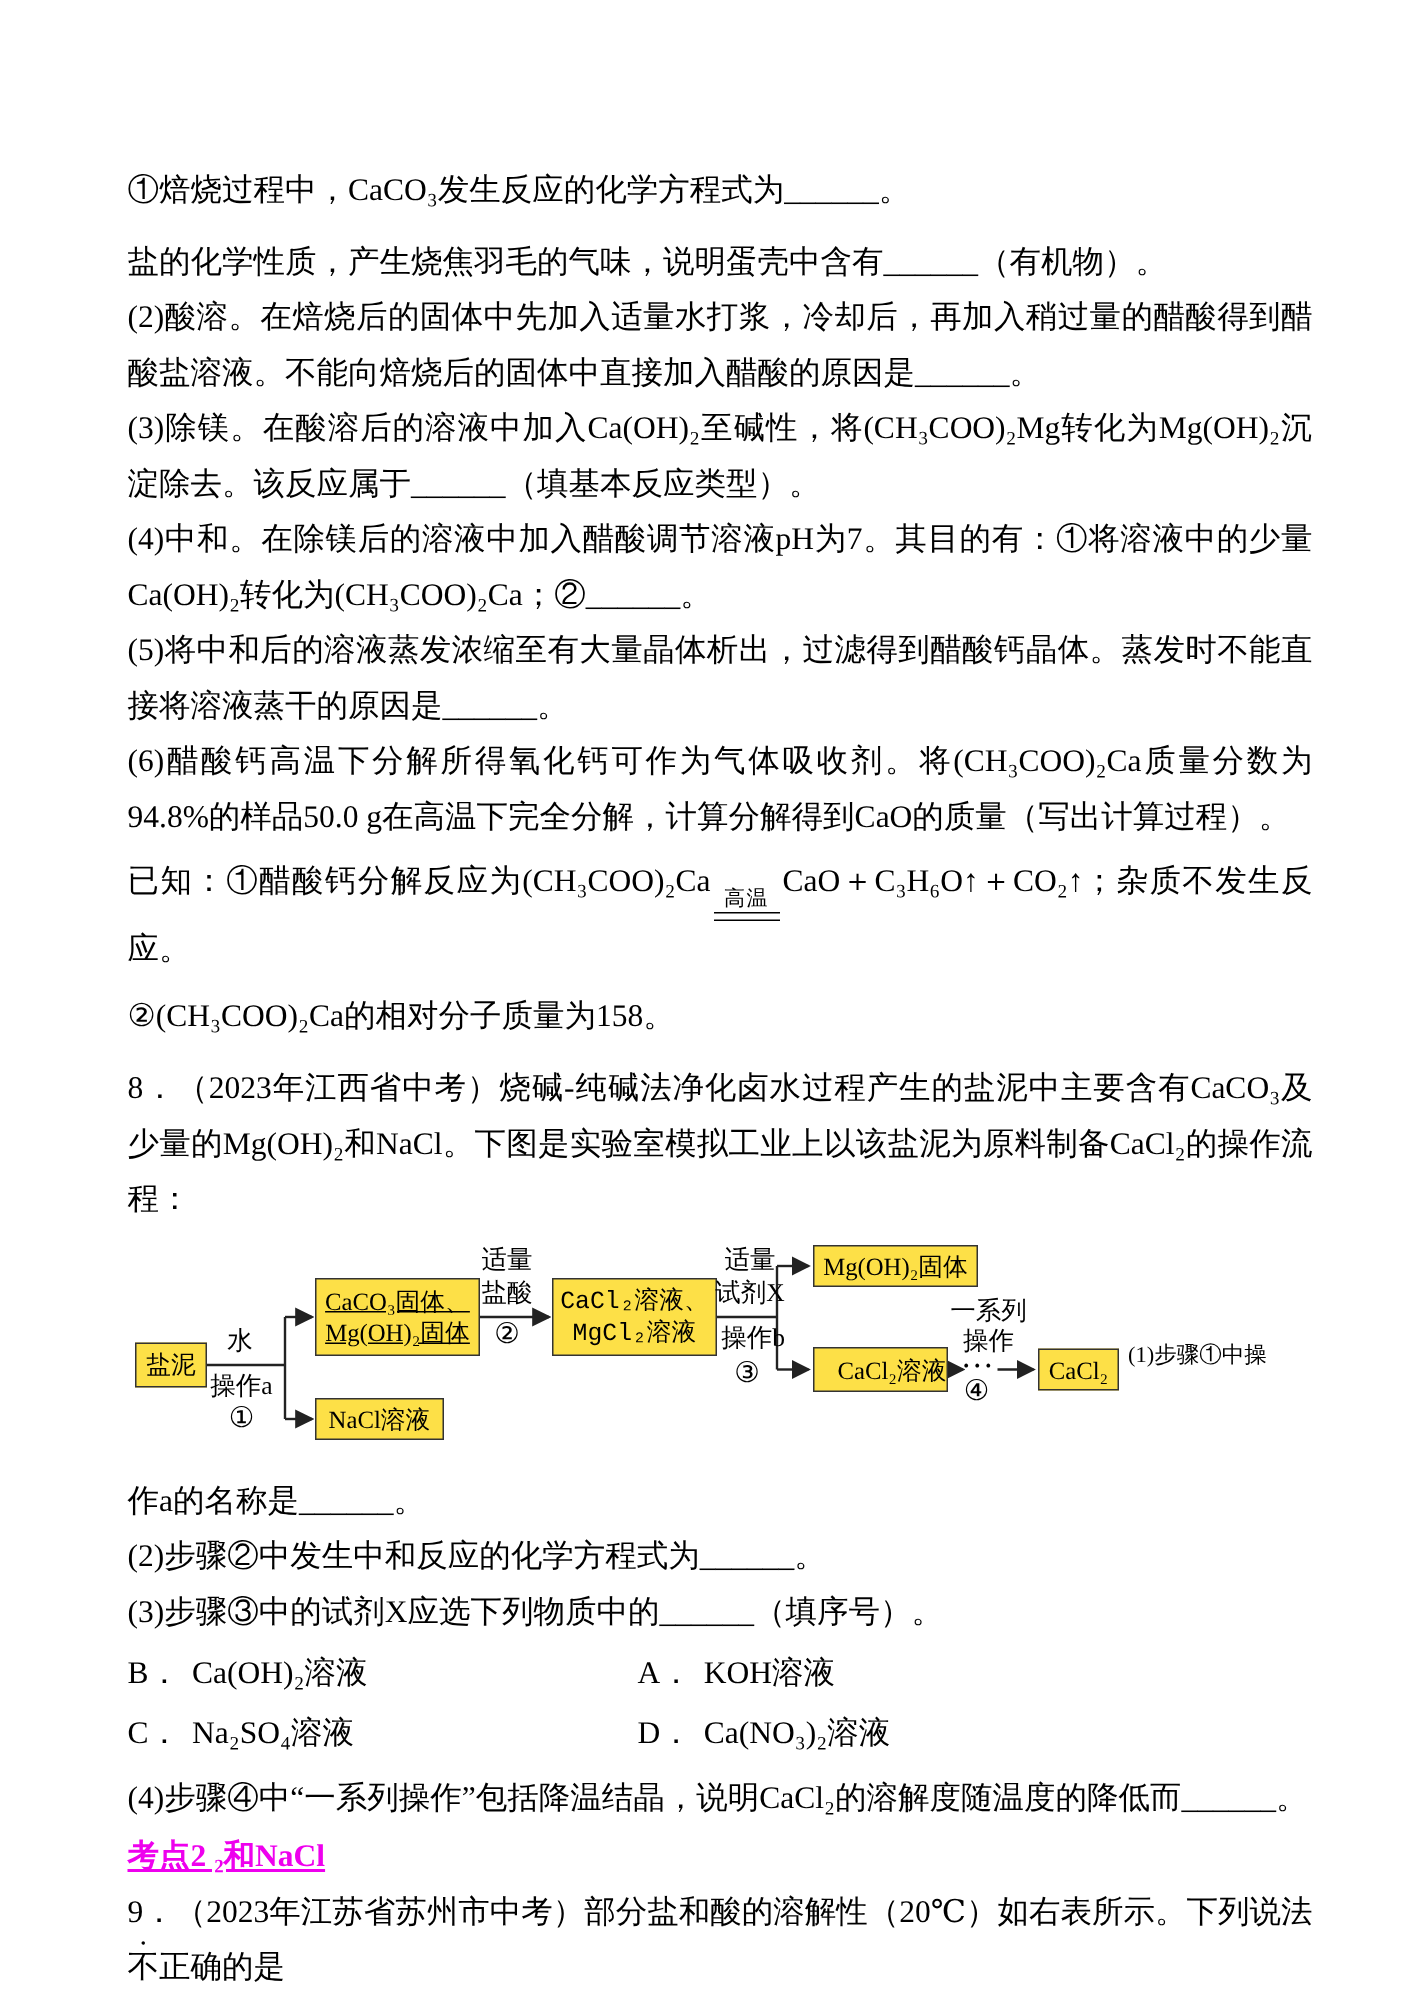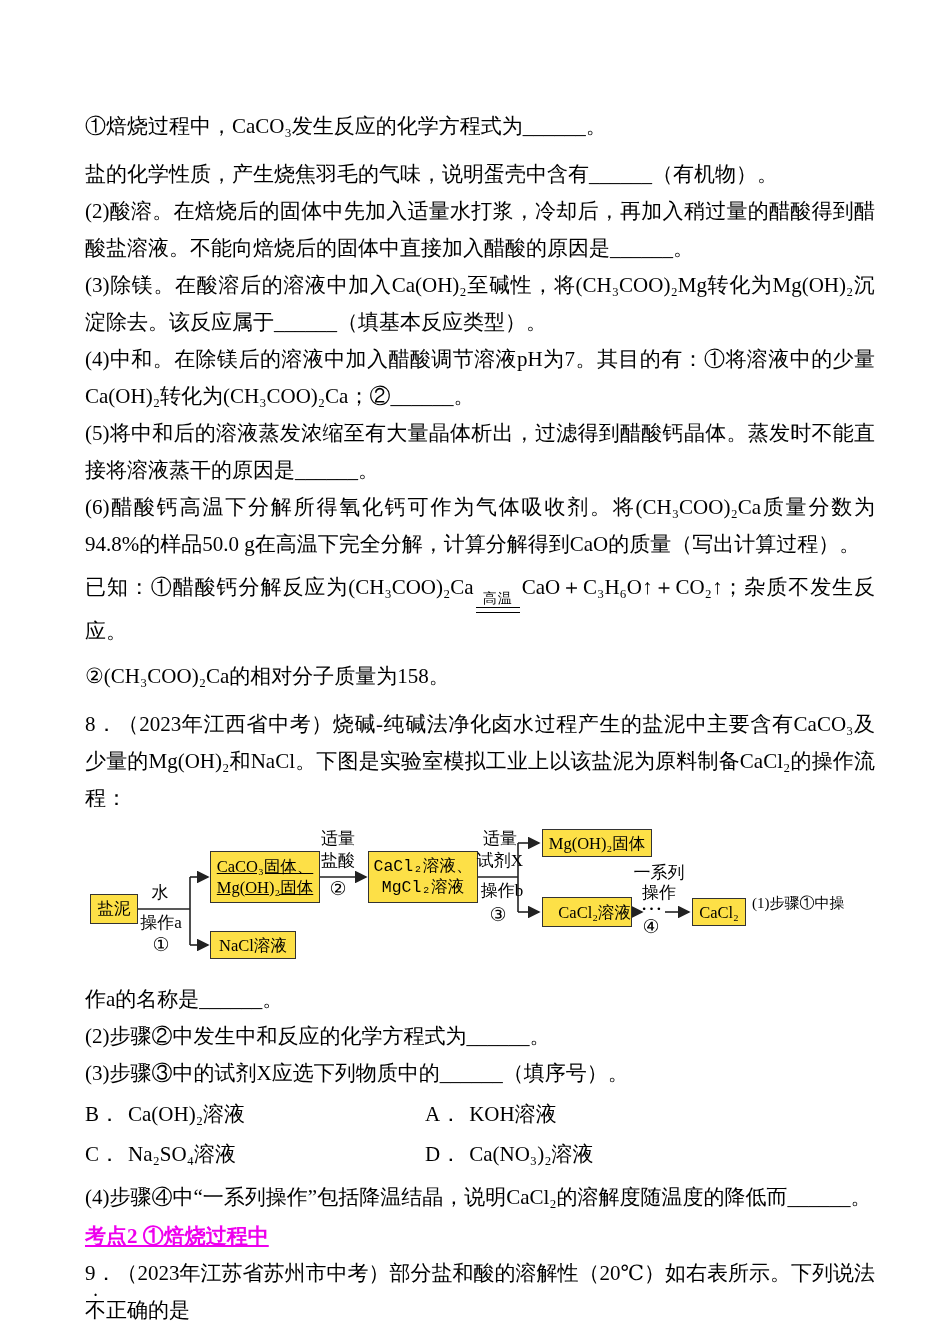--- a/index.html
+++ b/index.html
@@ -136,20 +136,20 @@
       <div>
         <span class="opt-label">C．</span><span>Na₂SO₄溶液</span>
       </div>
       <div>
         <span class="opt-label">D．</span><span>Ca(NO₃)₂溶液</span>
       </div>
     </div>
 
     <p class="para">(4)步骤④中“一系列操作”包括降温结晶，说明CaCl₂的溶解度随温度的降低而______。</p>
 
-    <h3 class="section-heading">考点2 ①焙烧过程中</h3>
+    <h3 class="section-heading">考点2 ₂和NaCl</h3>
 
     <p class="para">
       <span>9．（2023年江苏省苏州市中考）部分盐和酸的溶解性（20℃）如右表所示。下列说法</span><span class="emph">不</span><span>正确的是</span>
     </p>
 
   </div>
 </div>
 
 </body></html>

